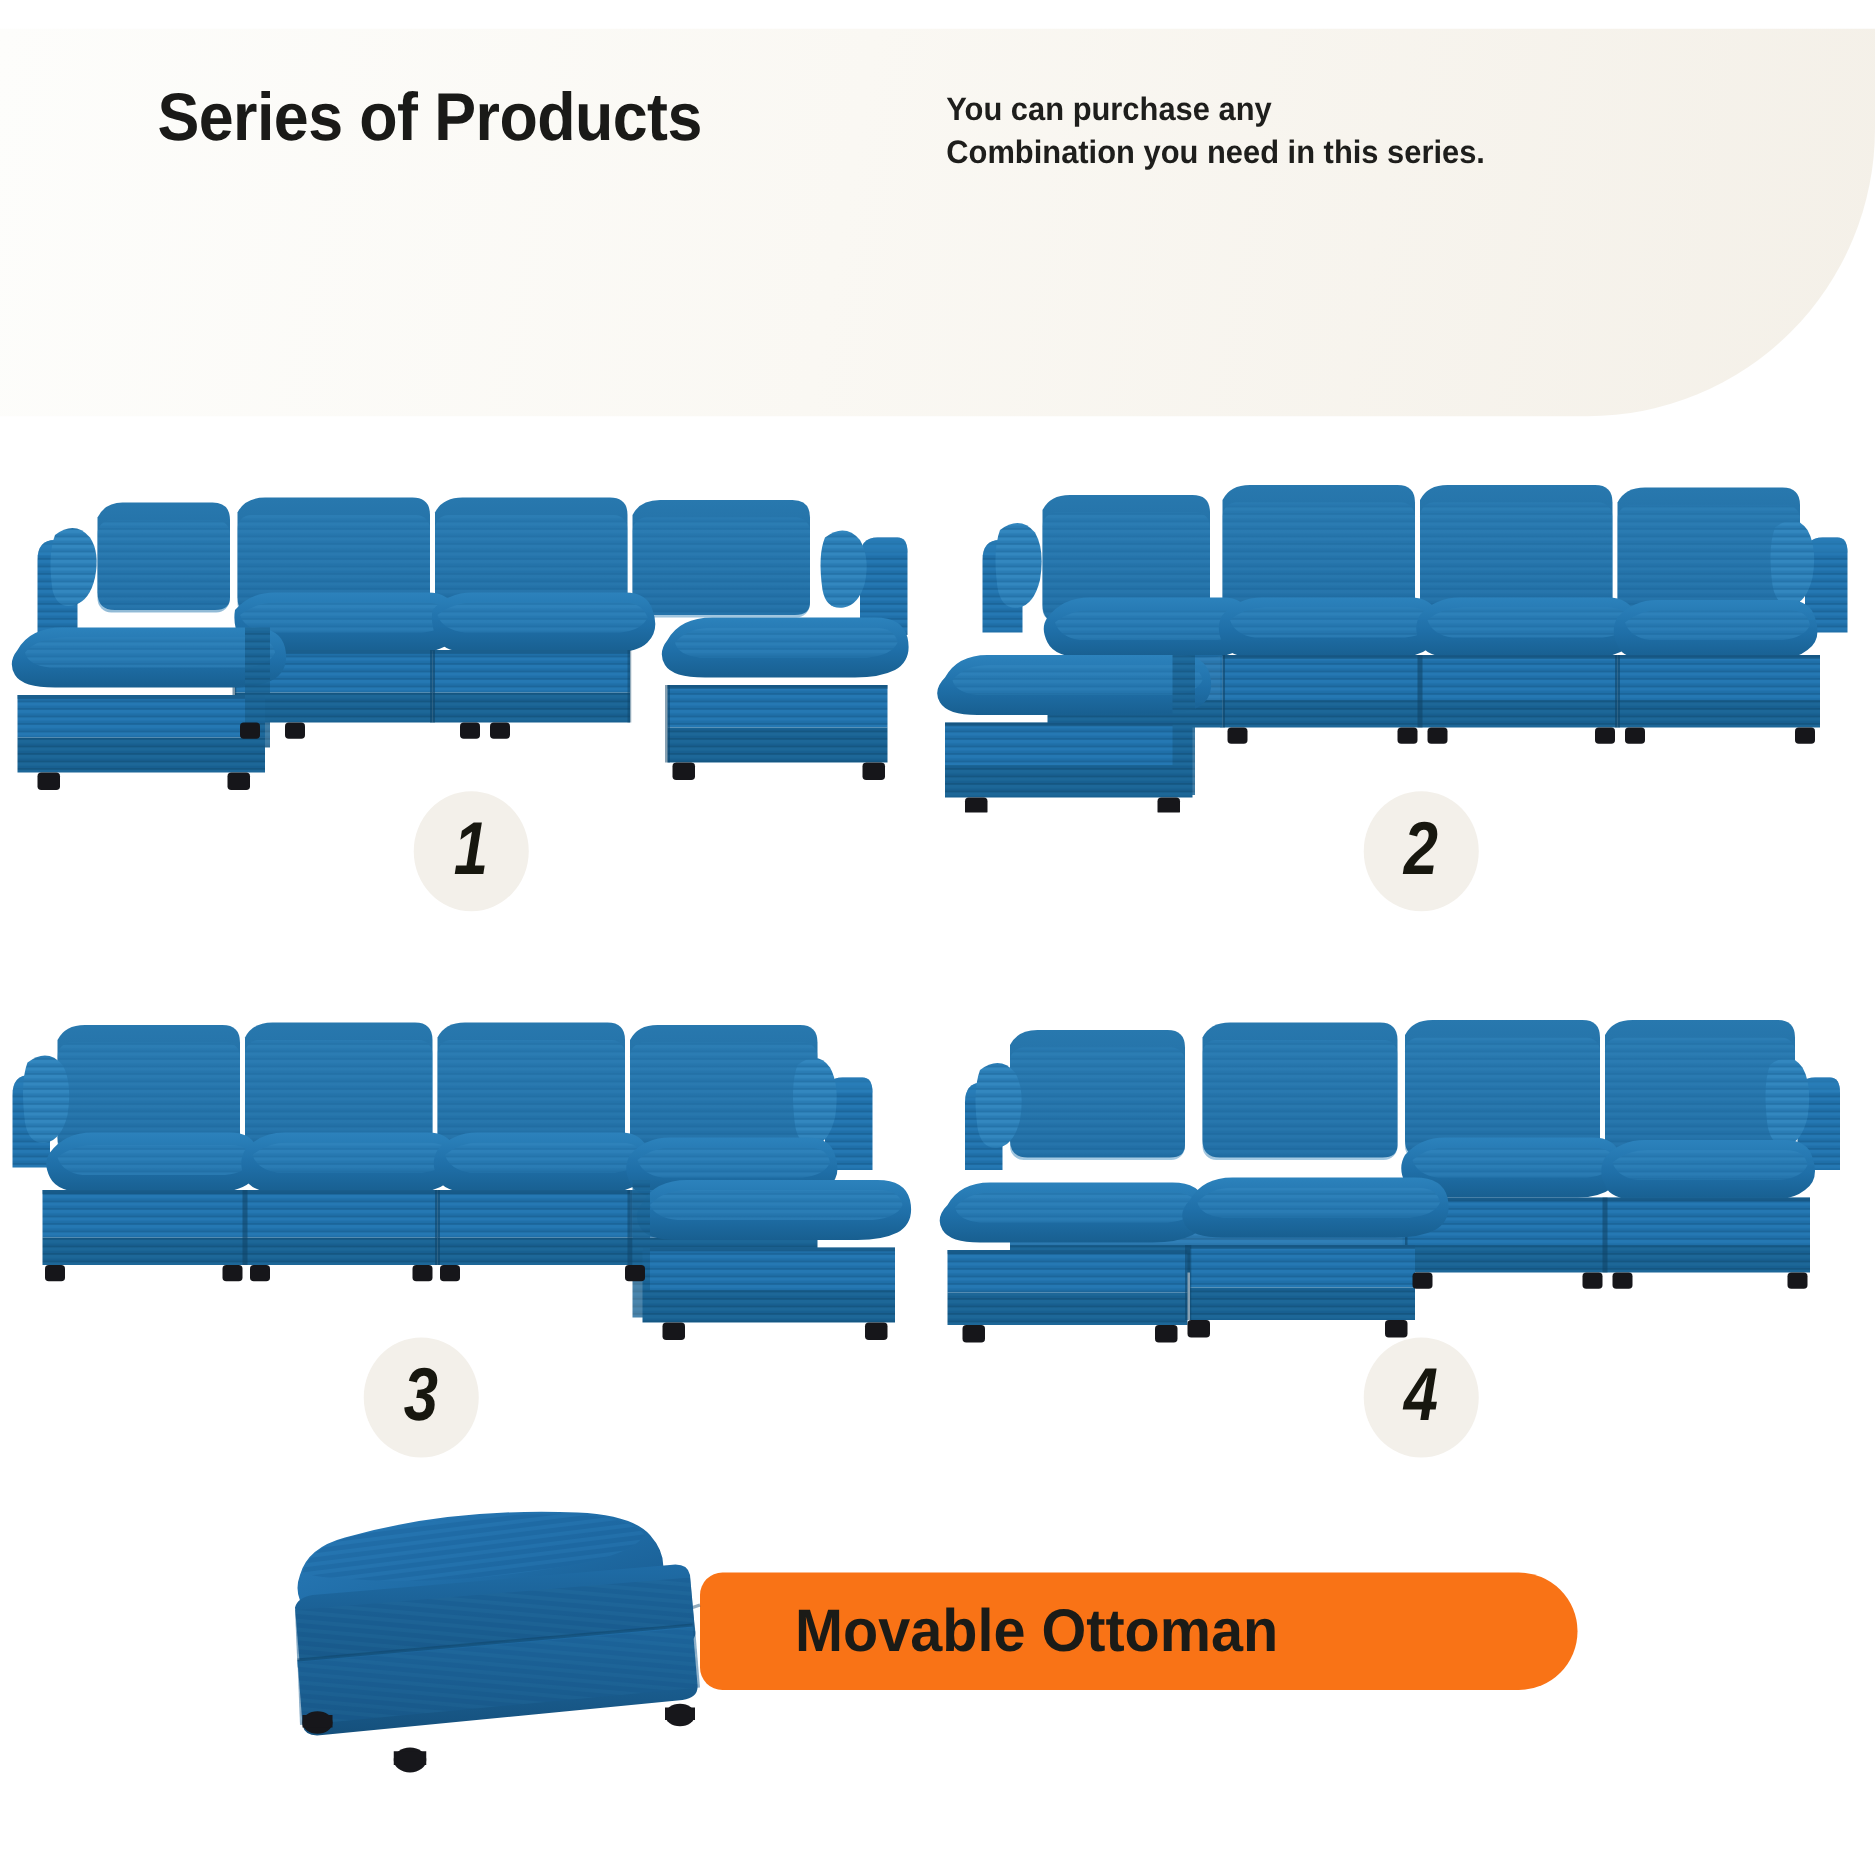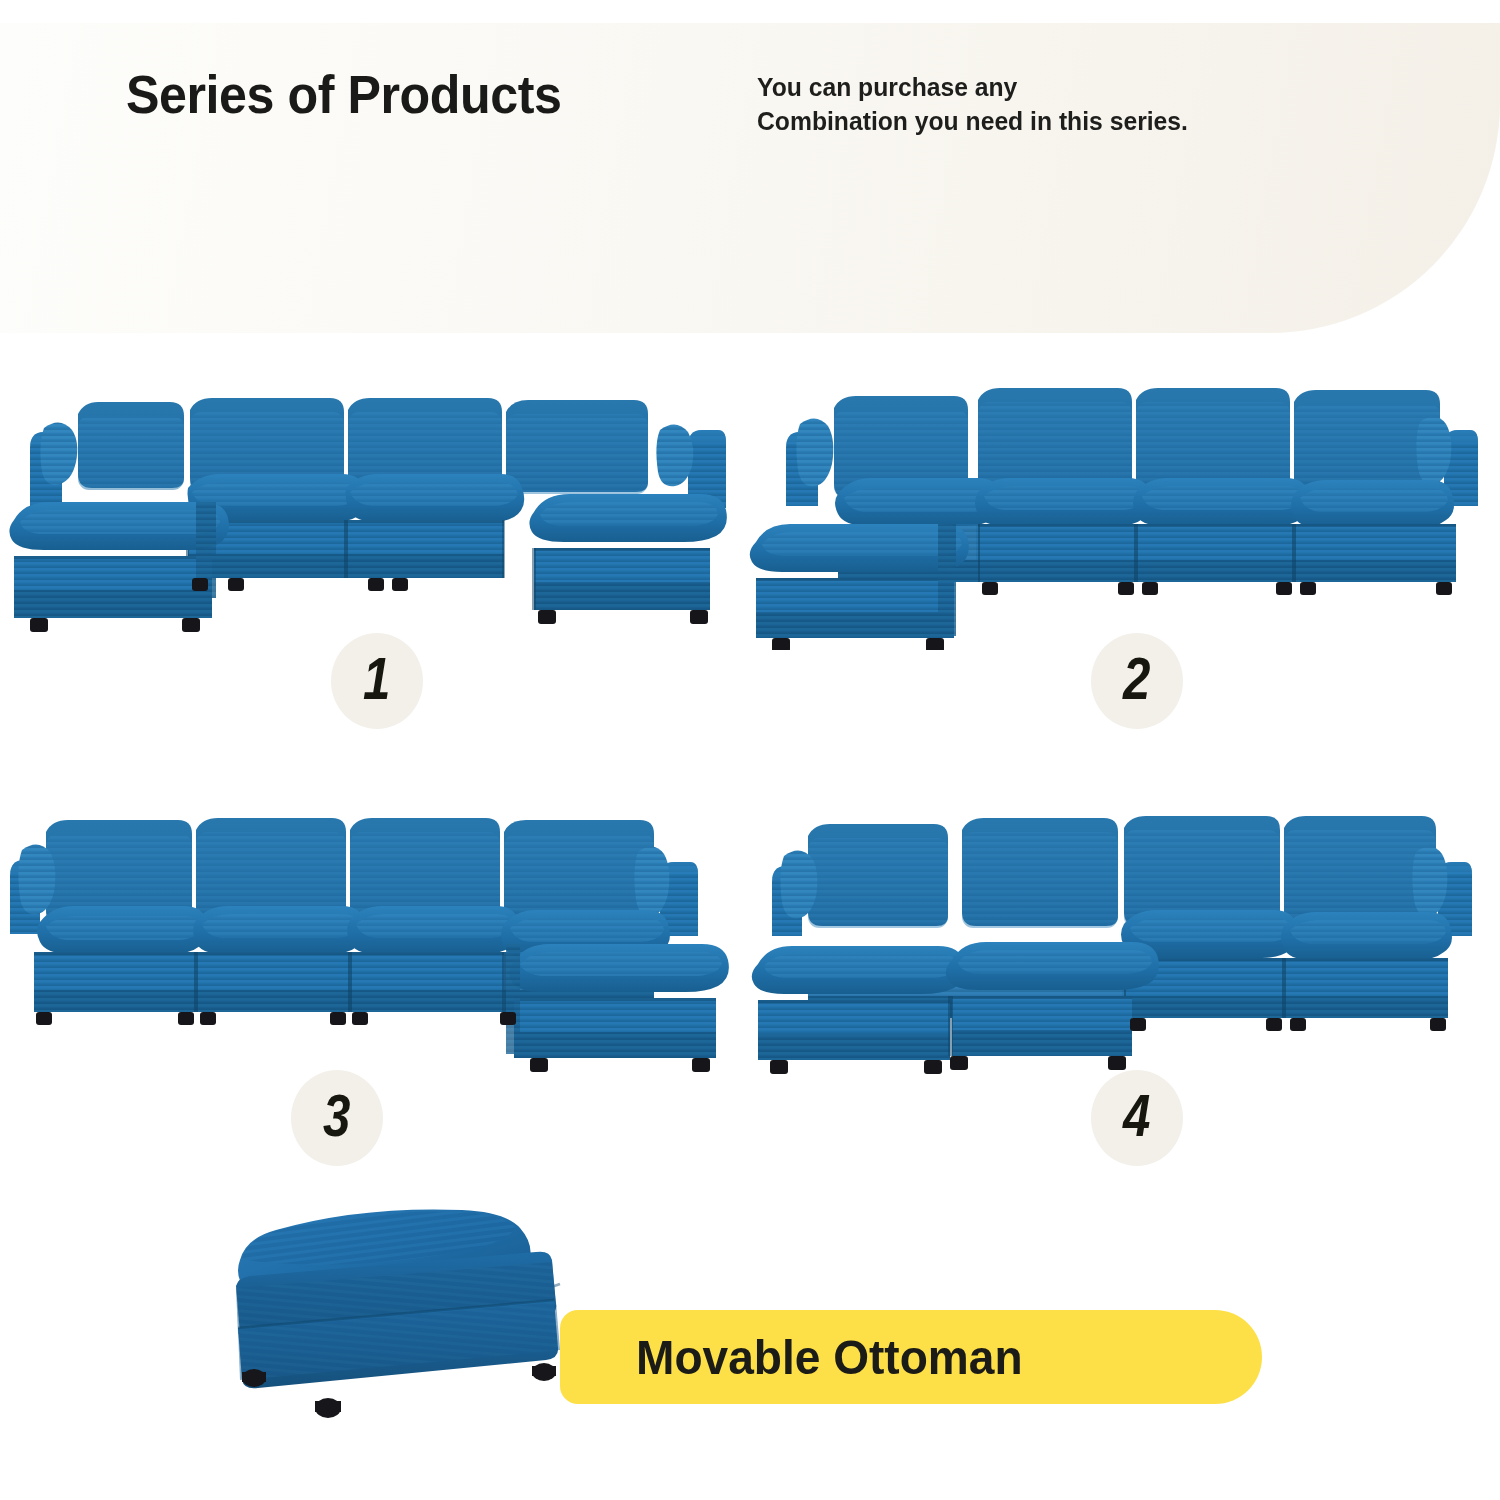--- a/index.html
+++ b/index.html
@@ -65,23 +65,23 @@
     margin-top:-4px;
   }
   #badge-1{ left:331px;  top:633px; }
   #badge-2{ left:1091px; top:633px; }
   #badge-3{ left:291px;  top:1070px; }
   #badge-4{ left:1091px; top:1070px; }
 
   
   #ottoman-pill{
     position:absolute;
-    left:560px; top:1310px;
+    left:560px; top:1258px;
     width:702px; height:94px;
-    background:#fde047;
+    background:#f97316;
     border-radius:18px 47px 47px 18px;
   }
   #ottoman-pill-label{
     position:absolute;
     left:76px; top:50%;
     transform:translateY(-50%) scaleX(0.96);
     transform-origin:left center;
     font-size:48px; font-weight:bold;
     color:#1b1b17;
     white-space:nowrap;

